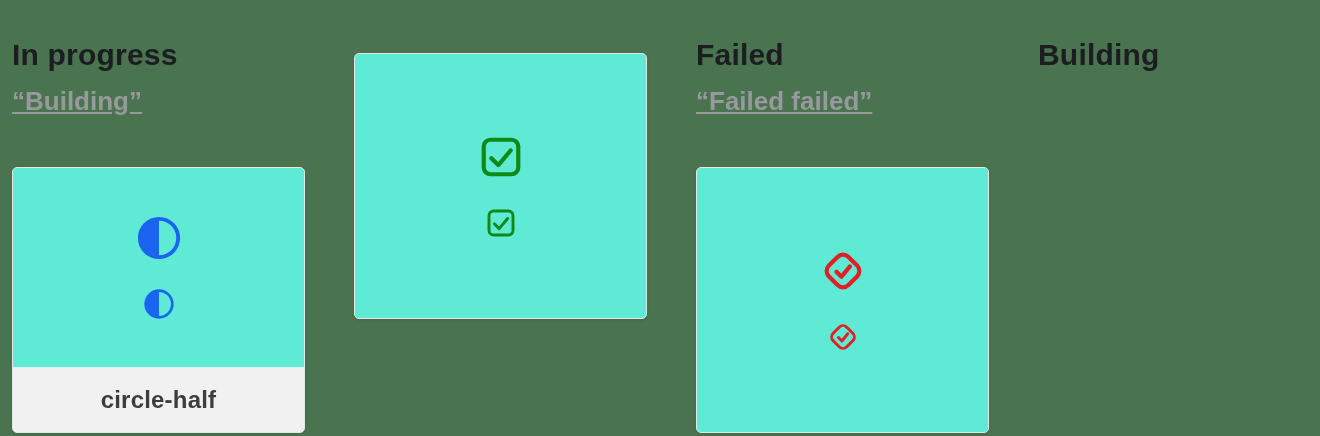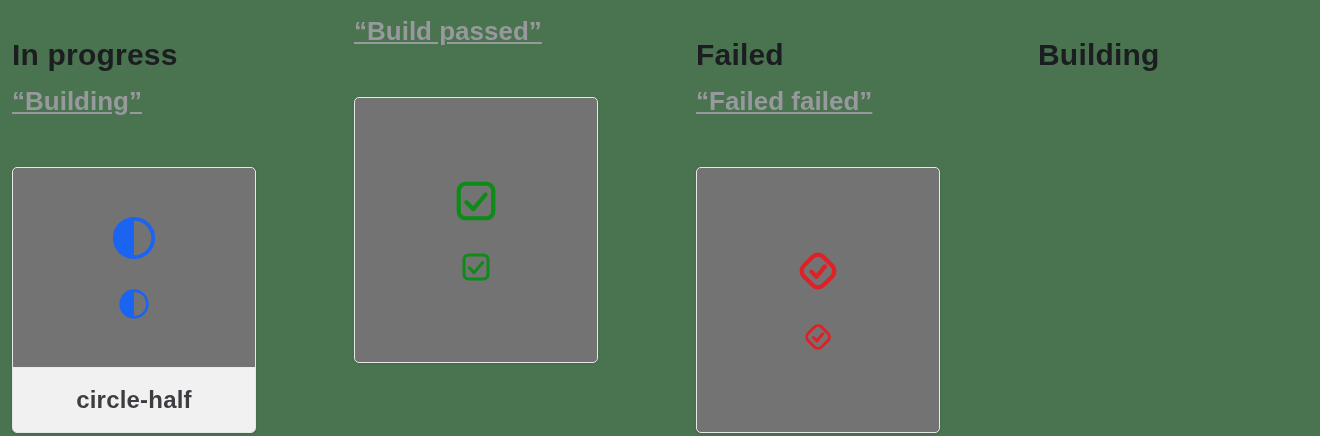--- a/index.html
+++ b/index.html
@@ -27,23 +27,23 @@
   .subtitle {
     margin-top: 18px;
     font-size: 26px;
     line-height: 1;
     font-weight: 600;
     color: #97999C;
     text-decoration: underline;
   }
   .card {
     margin-top: 53px;
-    width: 244px;
+    width: 293px;
     height: 266px;
-    background: #737373;
+    background: #5eead4;
     border: 1px solid #E7E7E8;
     border-radius: 5px;
     box-shadow: 0 1px 3px rgba(0,0,0,0.10);
     display: flex;
     flex-direction: column;
     overflow: hidden;
   }
   .icon-area {
     flex: 1;
     display: flex;
@@ -89,21 +89,20 @@
               <circle cx="12" cy="12" r="10" stroke="currentColor" stroke-width="2"></circle>
               <path d="M12 2 A10 10 0 0 0 12 22 Z" fill="currentColor"></path>
             </svg>
           </span>
       </div>
       <div class="card-footer">circle-half</div>
     </div>
   </section>
 
   <section class="col">
-    <p class="subtitle">“Build passed”</p>
     <div class="card">
       <div class="icon-area">
         <span class="icon lg" style="color: rgb(14, 138, 22);">
             <svg viewBox="0 0 24 24" fill="none" stroke="currentColor" stroke-width="2.2" stroke-linecap="round" stroke-linejoin="round">
               <rect x="3" y="3" width="18" height="18" rx="3.5"></rect>
               <path d="M7 12.6 L10.6 16.2 L17 8.6"></path>
             </svg>
           </span>
         <span class="icon sm" style="color: rgb(14, 138, 22);">
             <svg viewBox="0 0 24 24" fill="none" stroke="currentColor" stroke-width="2.2" stroke-linecap="round" stroke-linejoin="round">

